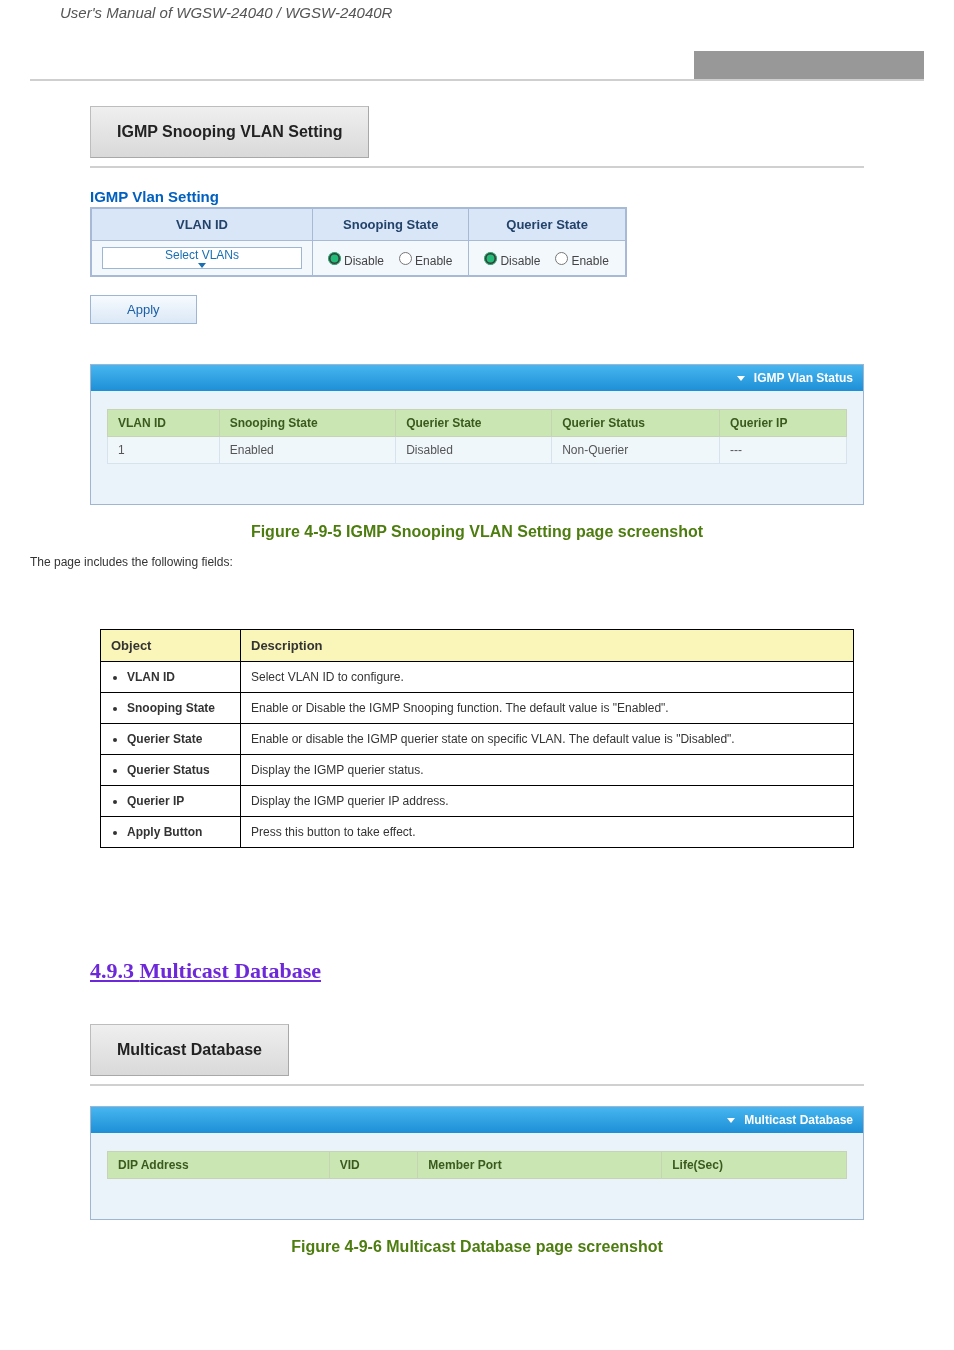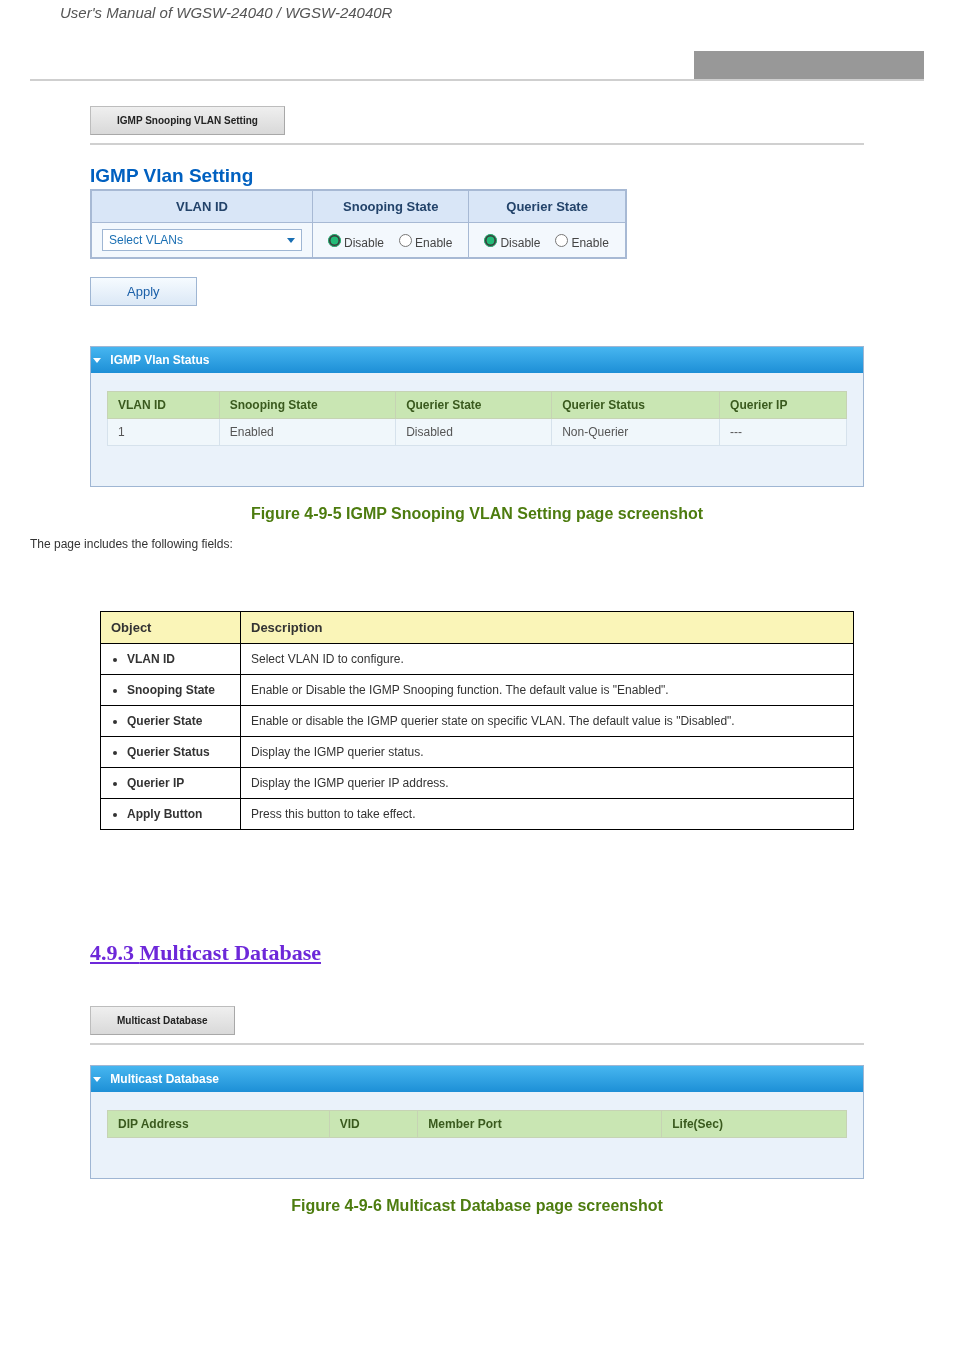--- a/index.html
+++ b/index.html
@@ -37,36 +37,36 @@
   
   .section-title-wrap {
     margin: 0 60px 8px 60px;
   }
   .section-title {
     display: inline-block;
     background: linear-gradient(#efefef,#d9d9d9);
     border: 1px solid #bdbdbd;
     border-right-color:#a8a8a8;
     border-bottom-color:#a8a8a8;
-    padding: 8px 26px;
-    font-weight: bold;
-    font-size: 10px;
+    padding: 16px 26px;
+    font-weight: bold;
+    font-size: 16px;
     color: #222;
   }
   .section-hr {
     border: none;
     border-top: 2px solid #d0d0d0;
     margin: 0 60px 20px 60px;
   }
 
   
   .form-title {
     color: #0060c0;
     font-weight: bold;
-    font-size: 19px;
+    font-size: 15px;
     margin: 0 60px 2px 60px;
   }
   .form-table {
     margin: 0 60px;
     border-collapse: collapse;
     border: 2px solid #a7b9d4;
   }
   .form-table th {
     background: #d9e6f7;
     border: 1px solid #a7b9d4;
@@ -88,20 +88,21 @@
     display: inline-flex;
     align-items: center;
     justify-content: space-between;
     width: 200px;
     height: 22px;
     border: 1px solid #9fb6d3;
     background: #fff;
     color: #1a6fb3;
     padding: 0 6px;
     font-size: 12px;
+    flex-direction: column;
   }
   .select-box .caret {
     width: 0; height: 0;
     border-left: 4px solid transparent;
     border-right: 4px solid transparent;
     border-top: 5px solid #1a6fb3;
   }
   .radio-group {
     display: inline-flex;
     align-items: center;
@@ -126,21 +127,22 @@
   .panel {
     margin: 40px 60px 0 60px;
     border: 1px solid #9fb6d3;
     background: #eaf2fa;
   }
   .panel-header {
     background: linear-gradient(#47b6f0,#1d8fd6);
     color: #fff;
     font-weight: bold;
     font-size: 12px;
-    padding: 6px 2px;
+    padding: 6px 10px;
+    text-align: right;
   }
   .panel-header .caret-down {
     display:inline-block;
     width:0;height:0;
     border-left:4px solid transparent;
     border-right:4px solid transparent;
     border-top:5px solid #fff;
     margin-right:6px;
     vertical-align: middle;
   }

